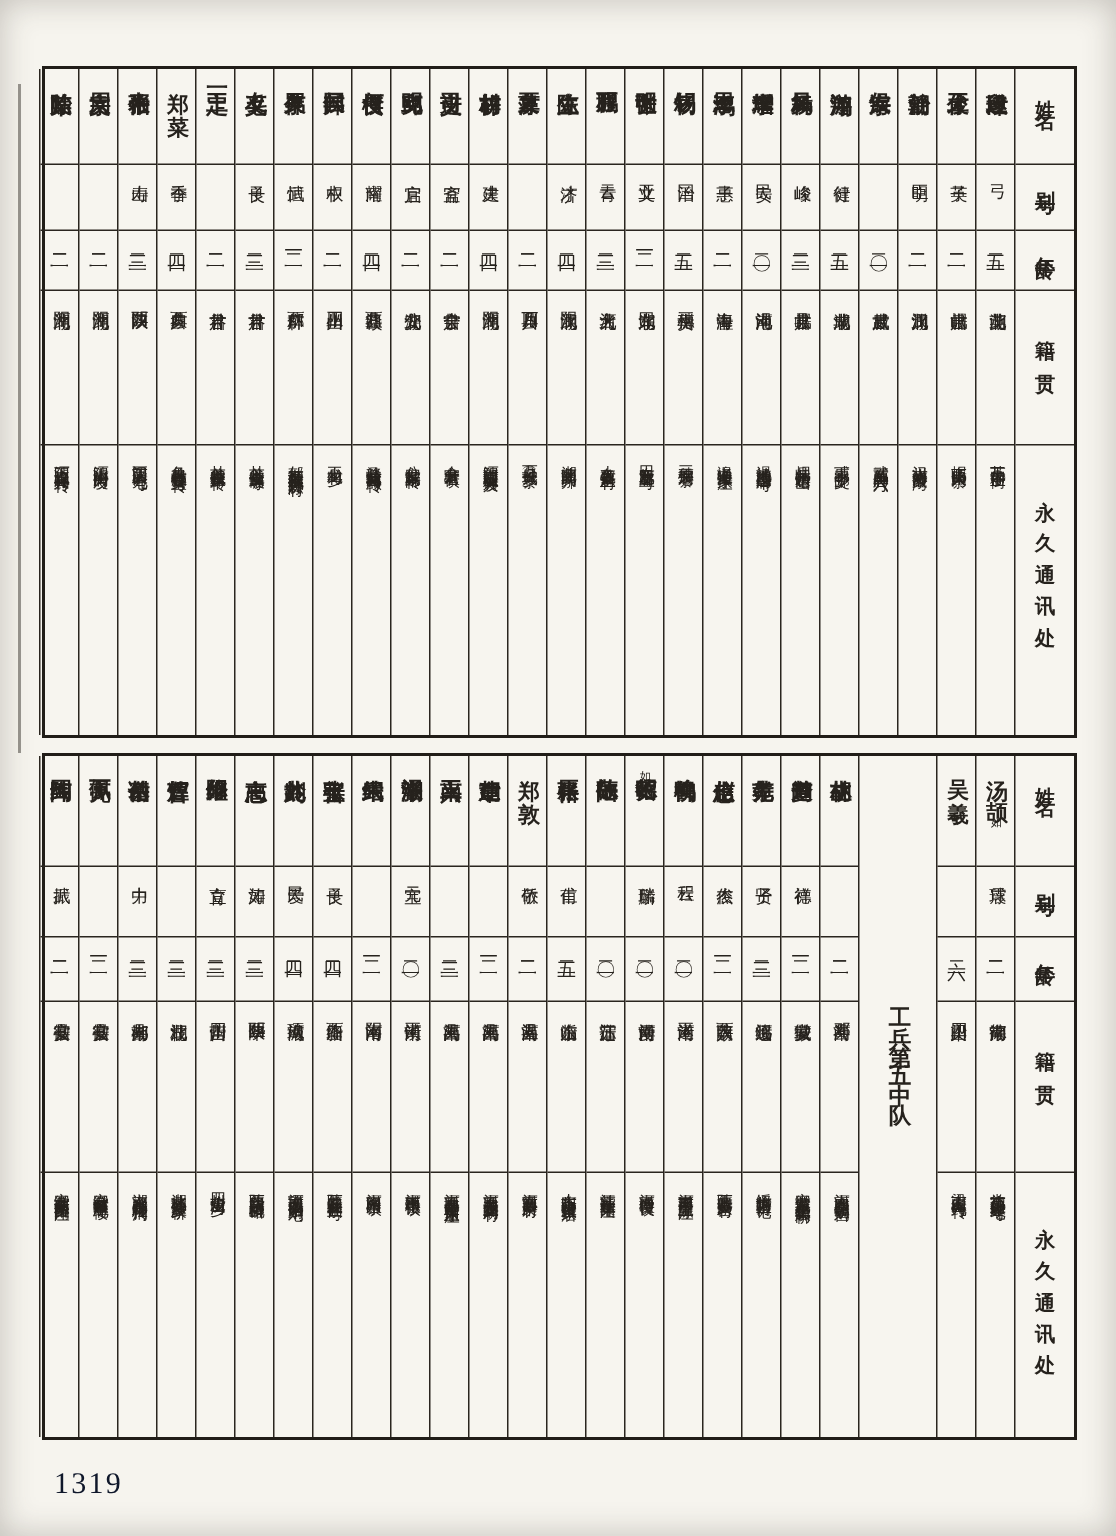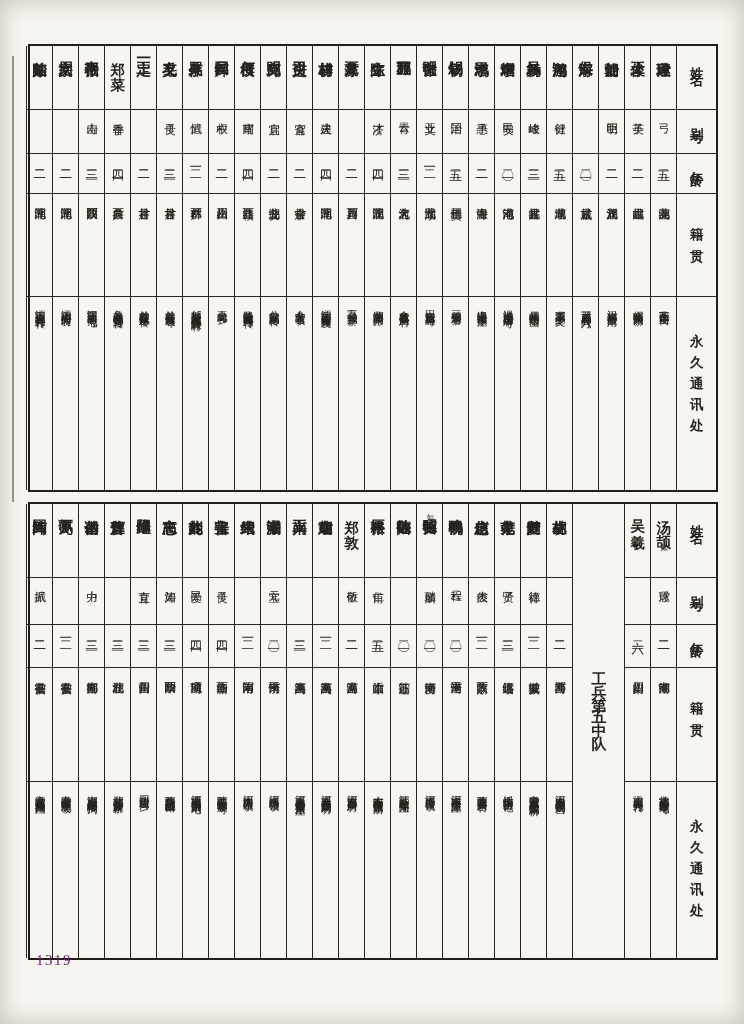--- a/index.html
+++ b/index.html
@@ -76,22 +76,22 @@
   
   .col.section{justify-content:flex-start;}
   .section-cell{
     flex:1;display:flex;justify-content:center;align-items:flex-start;
     border-bottom:none;
   }
   .section-cell .v{
     padding-top:156px;font-size:15px;font-weight:700;letter-spacing:.85em;
   }
   .page-number{
-    position:absolute;left:36px;top:952px;
-    font-size:15px;letter-spacing:1.5px;color:#701a75;
+    position:absolute;left:36px;top:978px;
+    font-size:20px;letter-spacing:1.5px;color:#0f172a;
   }
 </style>
 </head>
 <body>
 
 <div class="page">
   <div class="scan-line"></div>
 
   <section class="roster" id="table-top">
     <div class="col header-col">

